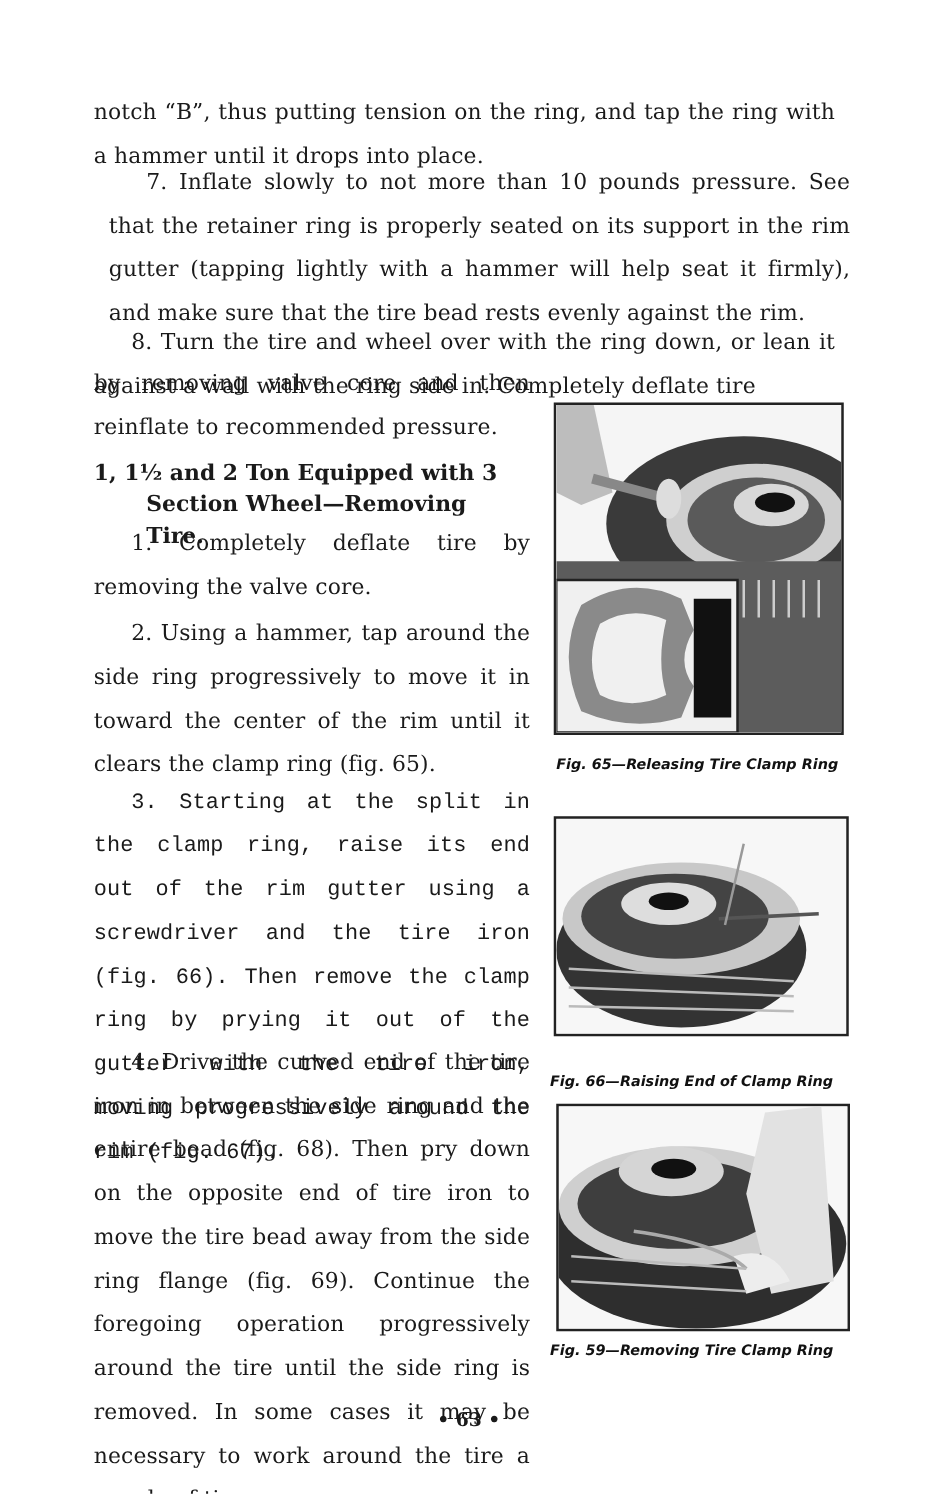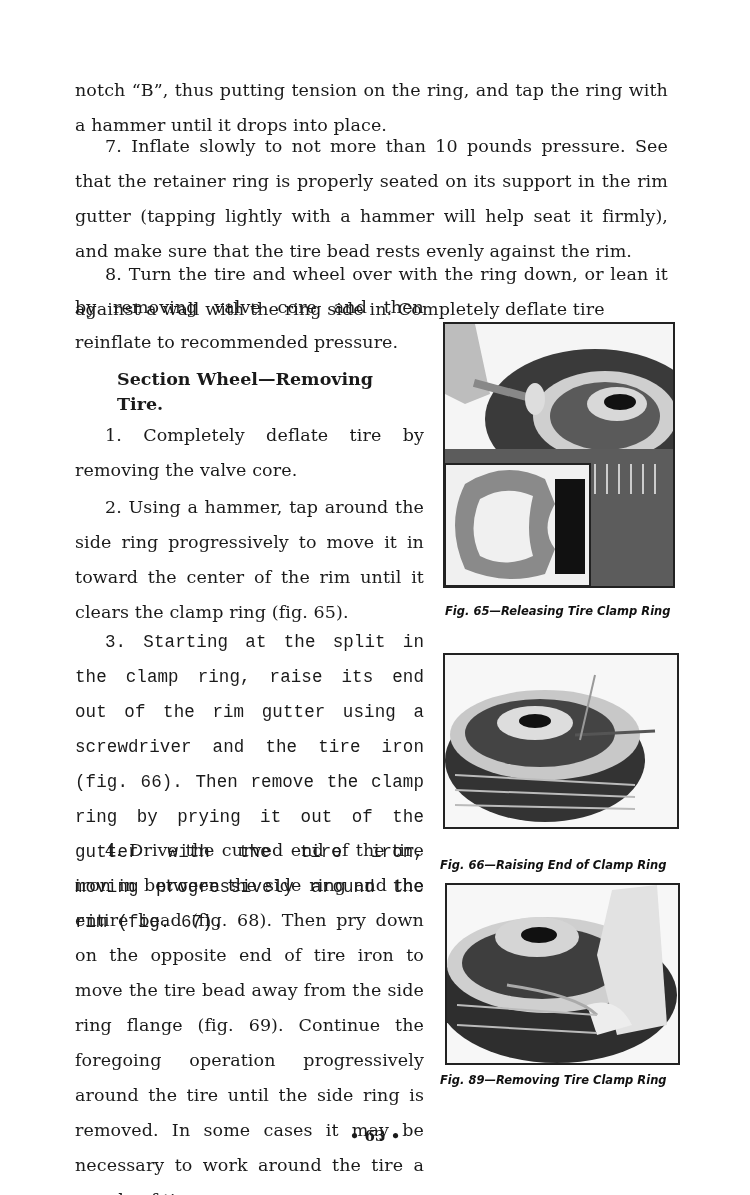--- a/index.html
+++ b/index.html
@@ -14,25 +14,26 @@
   .fig { position:absolute; border:2px solid #222; background:#f4f4f4; overflow:hidden; }
   .fig svg { width:100%; height:100%; display:block; }
   .cap { position:absolute; font-family:"DejaVu Sans", sans-serif; font-weight:bold; font-style:italic;
          font-size:11.5px; line-height:15px; text-align:left; color:#111; }
   .pnum { position:absolute; left:340px; top:1127px; width:70px; text-align:center; font-weight:bold; font-size:15px; }
 </style>
 </head>
 <body>
 
 <p class="para full" style="top:73px;">notch “B”, thus putting tension on the ring, and tap the ring with a hammer until it drops into place.</p>
-<p class="para full ind" style="top:129px;">7. Inflate slowly to not more than 10 pounds pressure. See that the retainer ring is properly seated on its support in the rim gutter (tapping lightly with a hammer will help seat it firmly), and make sure that the tire bead rests evenly against the rim.</p>
+<p class="para full ind" style="top:129px;margin-left:12px;">7. Inflate slowly to not more than 10 pounds pressure. See that the retainer ring is properly seated on its support in the rim gutter (tapping lightly with a hammer will help seat it firmly), and make sure that the tire bead rests evenly against the rim.</p>
 <p class="para full ind" style="top:257px;">8. Turn the tire and wheel over with the ring down, or lean it against a wall with the ring side in. Completely deflate tire</p>
 <p class="para col" style="top:290px;">by removing valve core and then reinflate to recommended pressure.</p>
 
 <h2 class="heading" style="top:367px;">
+  <span>1, 1½ and 2 Ton Equipped with 3</span>
   <span class="l2">Section Wheel—Removing Tire.</span>
 </h2>
 
 <p class="para col ind" style="top:418px;">1. Completely deflate tire by removing the valve core.</p>
 <p class="para col ind" style="top:490px;">2. Using a hammer, tap around the side ring progressively to move it in toward the center of the rim until it clears the clamp ring (fig. 65).</p>
 <p class="para col ind" style="top:625px;font-family:Liberation Mono, monospace;">3. Starting at the split in the clamp ring, raise its end out of the rim gutter using a screwdriver and the tire iron (fig. 66). Then remove the clamp ring by prying it out of the gutter with the tire iron, moving progressively around the rim (fig. 67).</p>
 <p class="para col ind" style="top:833px;">4. Drive the curved end of the tire iron in between the side ring and the entire bead (fig. 68). Then pry down on the opposite end of tire iron to move the tire bead away from the side ring flange (fig. 69). Continue the foregoing operation progressively around the tire until the side ring is removed. In some cases it may be necessary to work around the tire a couple of times.</p>
 
 <div class="fig" style="left:443px; top:322px; width:228px; height:262px;">
   <svg viewBox="0 0 228 262" preserveAspectRatio="none">
@@ -91,15 +92,15 @@
     <ellipse cx="92" cy="50" rx="18" ry="8" fill="#111"></ellipse>
     <path d="M165 5 L210 0 L220 140 L170 150 L150 70 Z" fill="#e2e2e2"></path>
     <path d="M140 120 Q170 110 185 140 L150 150 Z" fill="#ededed"></path>
     <path d="M60 100 Q130 110 150 130" stroke="#aaa" stroke-width="3" fill="none"></path>
     <g stroke="#bbb" stroke-width="2">
         <line x1="10" y1="120" x2="150" y2="130"></line>
         <line x1="10" y1="140" x2="150" y2="148"></line>
       </g>
   </svg>
 </div>
-<div class="cap" style="left:440px; top:1073px; width:240px;">Fig. 89—Removing Tire Clamp Ring</div>
+<div class="cap" style="left:440px; top:1073px; width:240px;">Fig. 59—Removing Tire Clamp Ring</div>
 
 <div class="pnum">• 63 •</div>
 
 </body></html>

